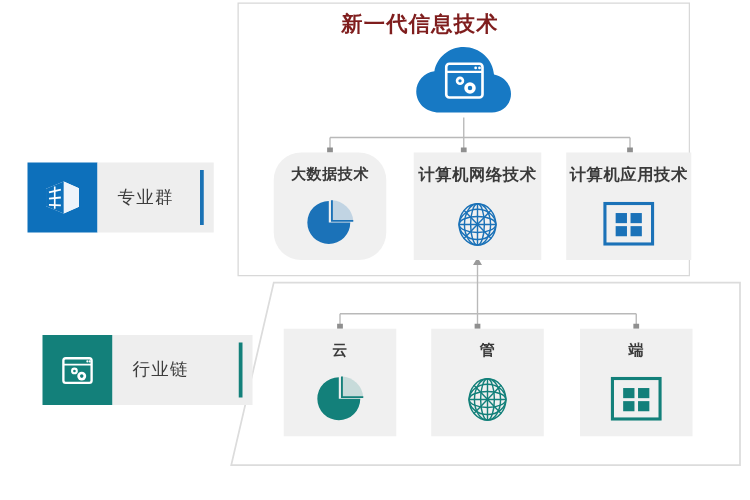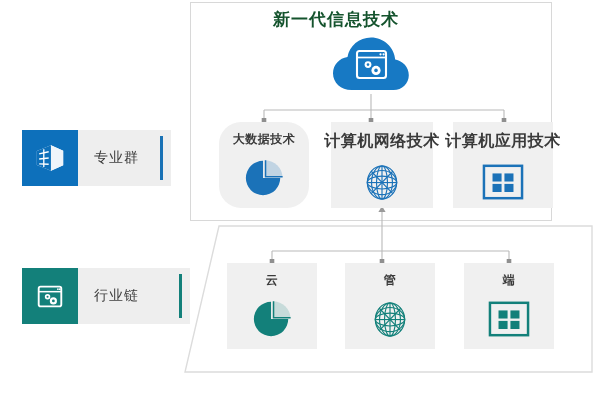--- a/index.html
+++ b/index.html
@@ -68,34 +68,34 @@
     right: 8px;
     top: 6px;
     bottom: 6px;
     width: 3px;
   }
 
   #chip-major { left: 22px; top: 130px; width: 149px; }
   #chip-major .chip-icon { background: #0d70bb; }
   #chip-major .chip-accent { background: #1a72b5; }
 
-  #chip-chain { left: 22px; top: 268px; width: 168px; }
+  #chip-chain { left: 34px; top: 268px; width: 168px; }
   #chip-chain .chip-icon { background: #13807a; }
   #chip-chain .chip-accent { background: #13807a; }
 
   
   .title {
     position: absolute;
     left: 190px;
     top: 8px;
     width: 292px;
     text-align: center;
     font-size: 17px;
     font-weight: bold;
-    color: #14532d;
+    color: #7f1d1d;
     letter-spacing: 1px;
   }
 
   
   .cloud-wrap {
     position: absolute;
     left: 332px;
     top: 33px;
     width: 78px;
     height: 62px;
@@ -122,21 +122,21 @@
     align-items: center;
   }
   .card-label {
     margin-top: 9px;
     font-size: 12px;
     font-weight: bold;
     color: #3a3a3a;
     letter-spacing: 0.5px;
     white-space: nowrap;
   }
-  .card-label.wide { font-size: 16px; }
+  .card-label.wide { font-size: 13px; }
   .card-icon {
     margin-top: 6px;
     width: 52px;
     height: 48px;
     display: flex;
     align-items: center;
     justify-content: center;
   }
 
   

